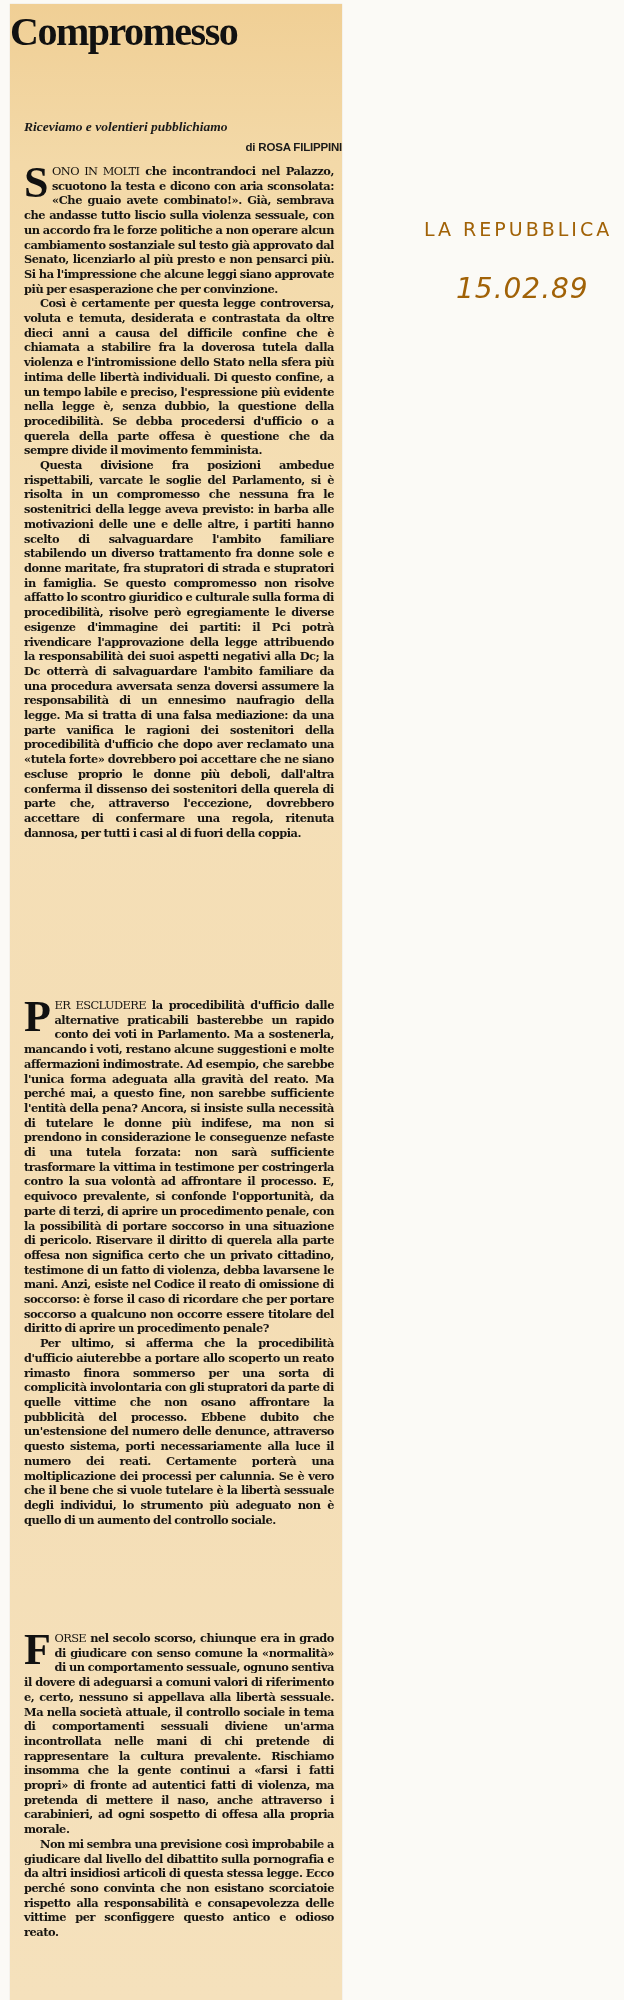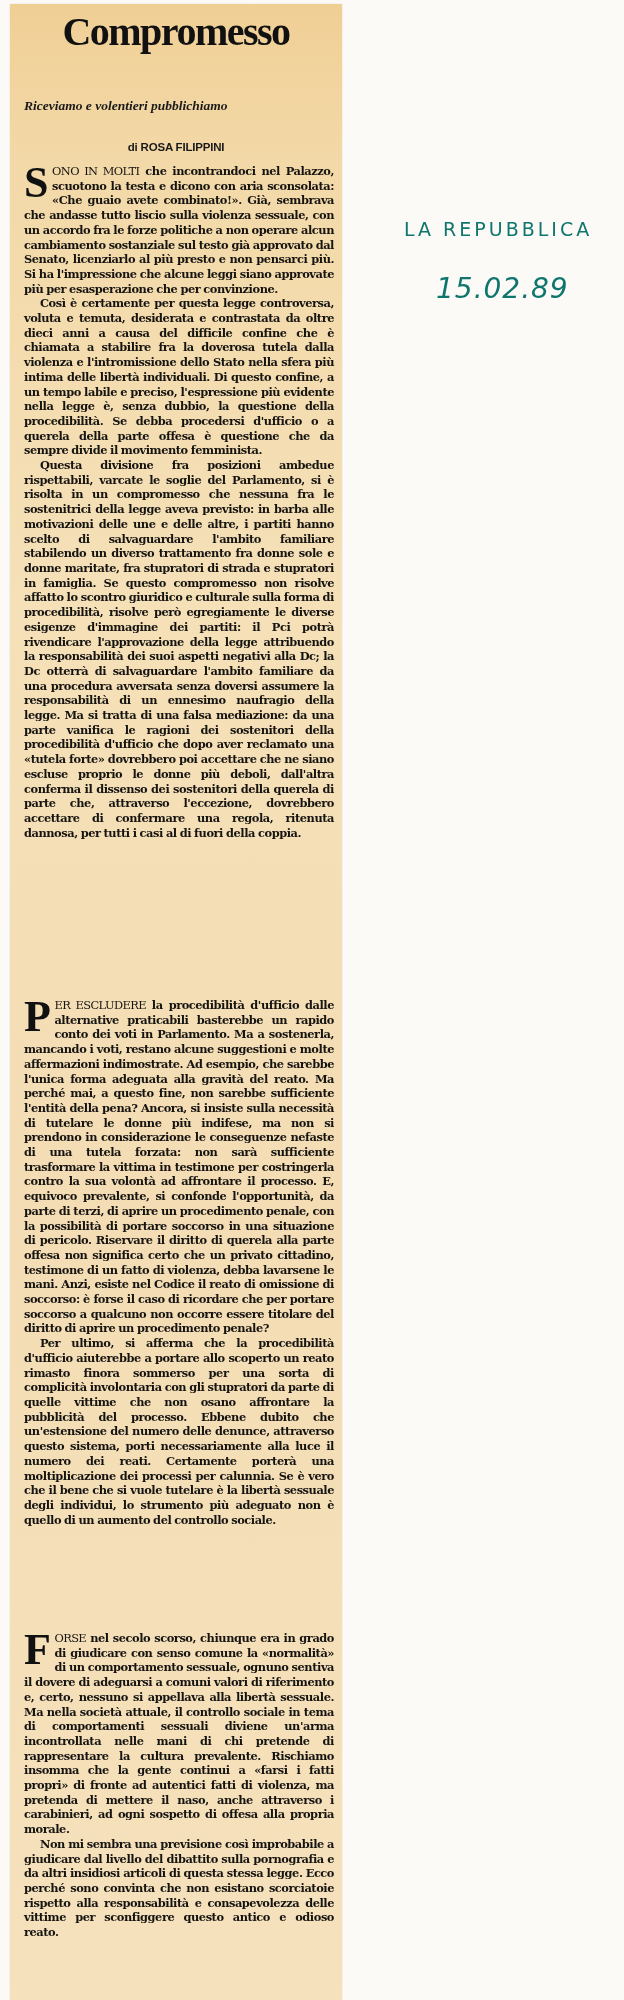--- a/index.html
+++ b/index.html
@@ -10,35 +10,34 @@
     font-family: "DejaVu Serif", serif;
   }
   .clipping {
     position: absolute; left: 10px; top: 4px;
     width: 332px; height: 1996px;
     background: linear-gradient(180deg, #f0cf95 0%, #f3d9a8 8%, #f5e0b8 30%, #f4ddb4 60%, #f5e1bc 100%);
     box-shadow: 0 0 1px rgba(120,90,40,0.25);
   }
   .headline {
     position: absolute; left: 0; top: 8px; width: 332px;
-    text-align: center;
     font-family: "Liberation Serif", serif;
     font-weight: bold;
     font-size: 40px; line-height: 40px;
     letter-spacing: -1.5px;
     color: #111;
   }
   .subhead {
-    position: absolute; left: 14px; top: 94px;
+    position: absolute; left: 14px; top: 115px;
     font-family: "Liberation Serif", serif;
     font-style: italic; font-weight: bold;
     font-size: 13.5px; color: #1a1a1a; text-align: center;
   }
   .byline {
-    position: absolute; left: 0; top: 137px; width: 332px; text-align: center;
+    position: absolute; left: 0; top: 137px; width: 332px; text-align: right;
     font-family: "Liberation Sans", sans-serif;
     font-size: 11.5px; font-weight: bold; color: #1a1a1a;
     letter-spacing: -0.2px;
   }
   .body-text {
     position: absolute; left: 14px; width: 310px;
     font-family: "DejaVu Serif", serif;
     font-weight: bold;
     font-size: 11.4px; line-height: 14.7px;
     color: #161411;
@@ -57,22 +56,23 @@
     margin: 2px 4px 0 0;
     color: #111;
   }
   .lead-caps { font-weight: normal; letter-spacing: -0.6px; }
   .sec1 { top: 160px; }
   .sec2 { top: 994px; }
   .sec3 { top: 1627px; }
   .handwritten {
     position: absolute;
     font-family: "DejaVu Sans", sans-serif;
-    color: #0f766e;
+    color: #a16207;
     font-weight: normal;
+    margin-left: 20px;
   }
   .hw-source { left: 404px; top: 218px; font-size: 19px; letter-spacing: 3px; }
   .hw-date { left: 436px; top: 272px; font-size: 28px; letter-spacing: 1px; font-style: italic; }
 </style>
 </head>
 <body>
 
 <div class="clipping">
   <div class="headline">
     <div>Compromesso</div>

